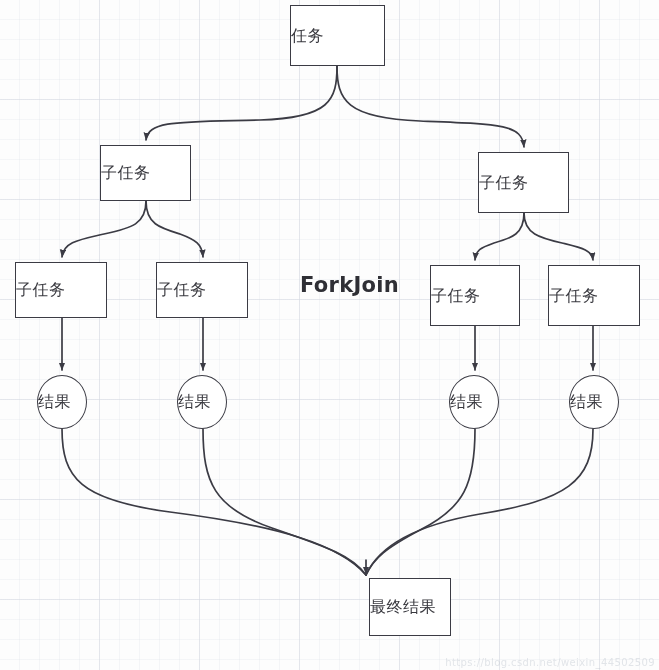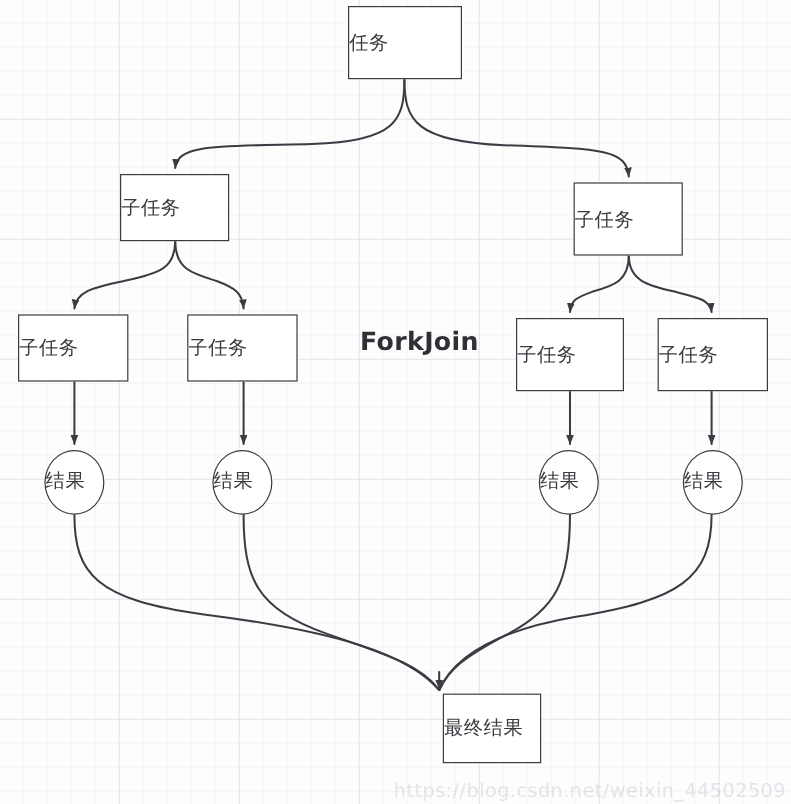--- a/index.html
+++ b/index.html
@@ -41,21 +41,21 @@
     font-size:21px;
     font-weight:bold;
     color:#2f2f35;
     letter-spacing:0.3px;
     z-index:3;
     white-space:nowrap;
   }
   .watermark{
     position:absolute;
     right:4px;bottom:2px;
-    font-size:16px;
+    font-size:10px;
     color:rgba(186,192,202,0.40);
     letter-spacing:0.4px;
     white-space:nowrap;
     z-index:2;
   }
 </style>
 </head>
 <body>
 
 <div id="canvas">

